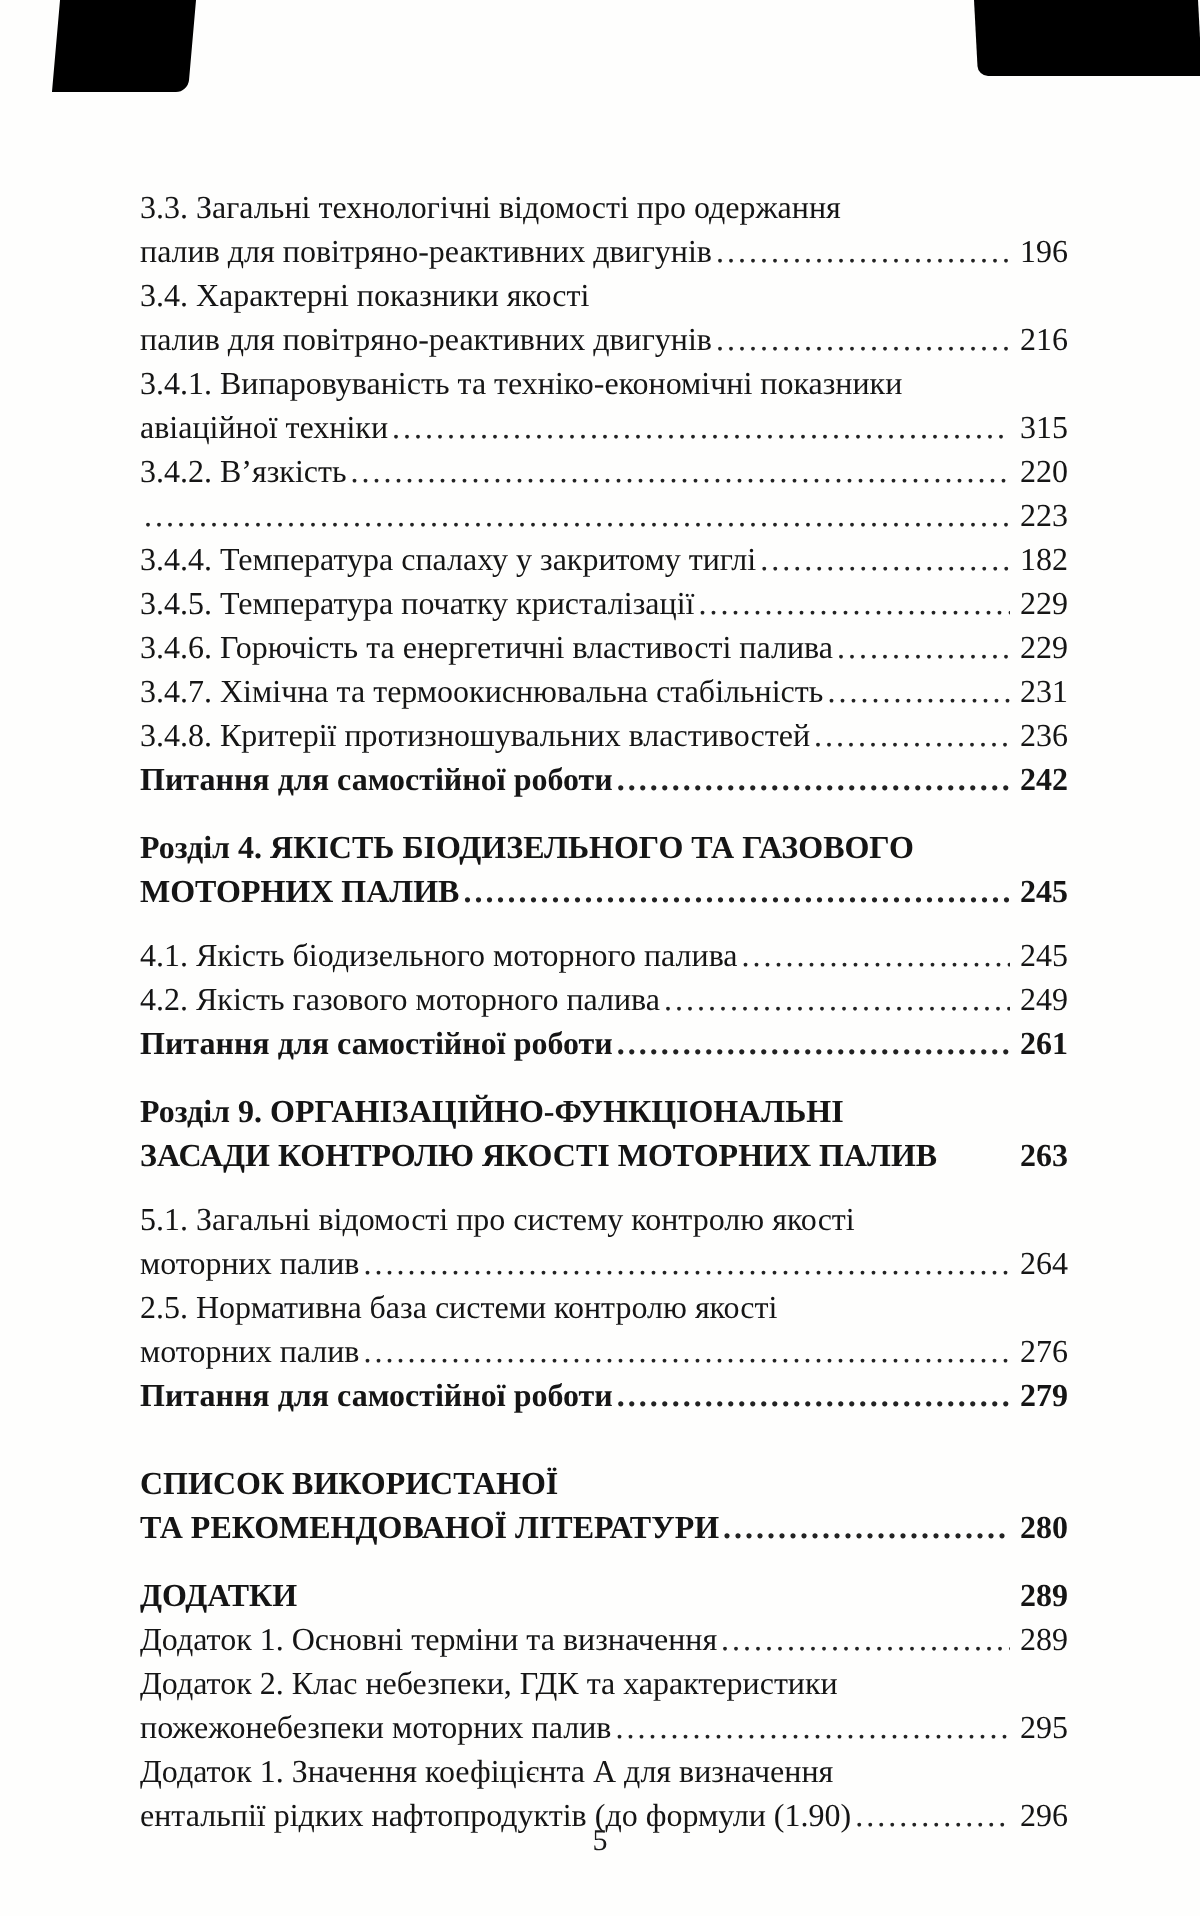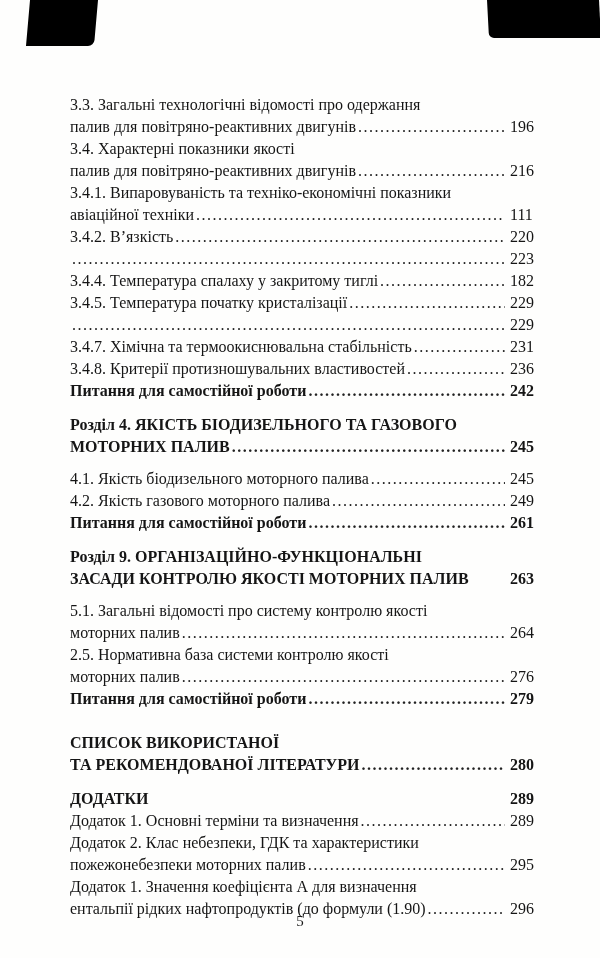--- a/index.html
+++ b/index.html
@@ -83,21 +83,21 @@
             <span class="text">палив для повітряно-реактивних двигунів</span>
             <span class="leader">................................................................................................................................................................</span>
             <span class="pagenum">216</span>
           </div>
         </div>
         <div class="entry">
           <div class="line">3.4.1. Випаровуваність та техніко-економічні показники</div>
           <div class="line last">
             <span class="text">авіаційної техніки</span>
             <span class="leader">................................................................................................................................................................</span>
-            <span class="pagenum">111</span>
+            <span class="pagenum">315</span>
           </div>
         </div>
         <div class="entry">
           <div class="line last">
             <span class="text">3.4.2. В’язкість</span>
             <span class="leader">................................................................................................................................................................</span>
             <span class="pagenum">220</span>
           </div>
         </div>
         <div class="entry">
@@ -115,20 +115,21 @@
         </div>
         <div class="entry">
           <div class="line last">
             <span class="text">3.4.5. Температура початку кристалізації</span>
             <span class="leader">................................................................................................................................................................</span>
             <span class="pagenum">229</span>
           </div>
         </div>
         <div class="entry">
           <div class="line last">
+            <span class="text">3.4.6. Горючість та енергетичні властивості палива</span>
             <span class="leader">................................................................................................................................................................</span>
             <span class="pagenum">229</span>
           </div>
         </div>
         <div class="entry">
           <div class="line last">
             <span class="text">3.4.7. Хімічна та термоокиснювальна стабільність</span>
             <span class="leader">................................................................................................................................................................</span>
             <span class="pagenum">231</span>
           </div>

